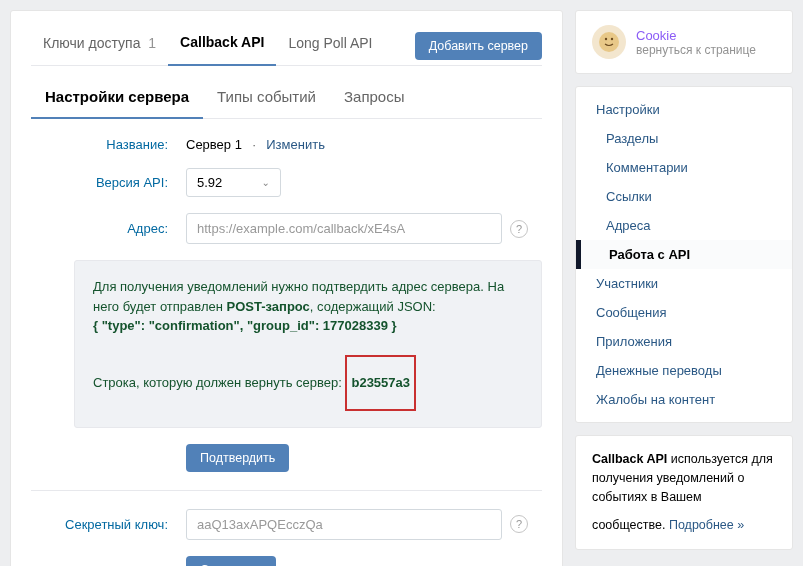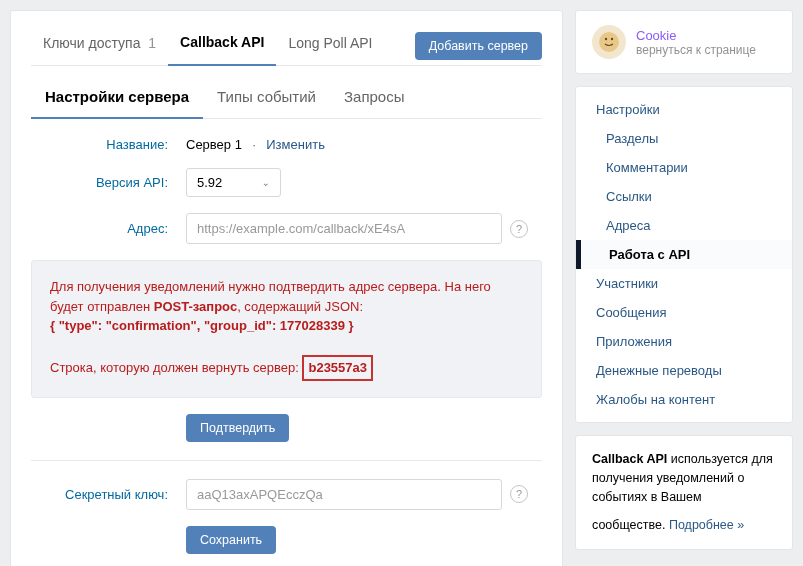--- a/index.html
+++ b/index.html
@@ -26,23 +26,23 @@
 .link { color: #2a5885; cursor: pointer; }
 .dot { color: #656565; margin: 0 2px; }
 
 .select-box { width: 95px; border: 1px solid #d3d9de; border-radius: 3px; padding: 6px 10px; display: flex; justify-content: space-between; align-items: center; cursor: pointer; }
 .chev { color: #888; font-size: 10px; }
 
 .input-text { border: 1px solid #d3d9de; border-radius: 3px; padding: 7px 10px; font-size: 13px; color: #777; width: 316px; }
 .input-text::placeholder { color: #999; }
 .help { width: 18px; height: 18px; border: 1px solid #c5c5c5; border-radius: 50%; display: flex; align-items: center; justify-content: center; color: #999; font-size: 11px; cursor: pointer; }
 
-.info-box { background: #f0f2f5; border: 1px solid #e7e8ec; border-radius: 3px; padding: 16px 18px; font-size: 13px; color: #b91c1c; line-height: 1.5; margin-bottom: 16px; }
+.info-box { background: #f0f2f5; border: 1px solid #e7e8ec; border-radius: 3px; padding: 16px 18px; font-size: 13px; color: #14532d; line-height: 1.5; margin-bottom: 16px; margin-left: 43px; }
 .info-box .strong { font-weight: 600; }
-.code-box { display: inline-block; border: 2px solid #c93030; padding: 1px 4px; font-weight: 600; }
+.code-box { display: inline-block; border: 2px solid #c93030; padding: 16px 4px; font-weight: 600; }
 
 .btn-row { padding-left: 155px; margin-bottom: 18px; }
 .divider { height: 1px; background: #e7e8ec; margin: 0 0 18px; }
 
 .card { background: #fff; border: 1px solid #e5e5e5; border-radius: 3px; padding: 14px 16px; }
 .cookie-head { display: flex; align-items: center; gap: 10px; }
 .cookie-ava { width: 34px; height: 34px; border-radius: 50%; background: #f3e6ce; display: flex; align-items: center; justify-content: center; }
 .cookie-ava svg { width: 24px; height: 24px; }
 .cookie-name { color: #8b5cf6; font-size: 13px; }
 .cookie-sub { color: #939393; font-size: 12px; }

